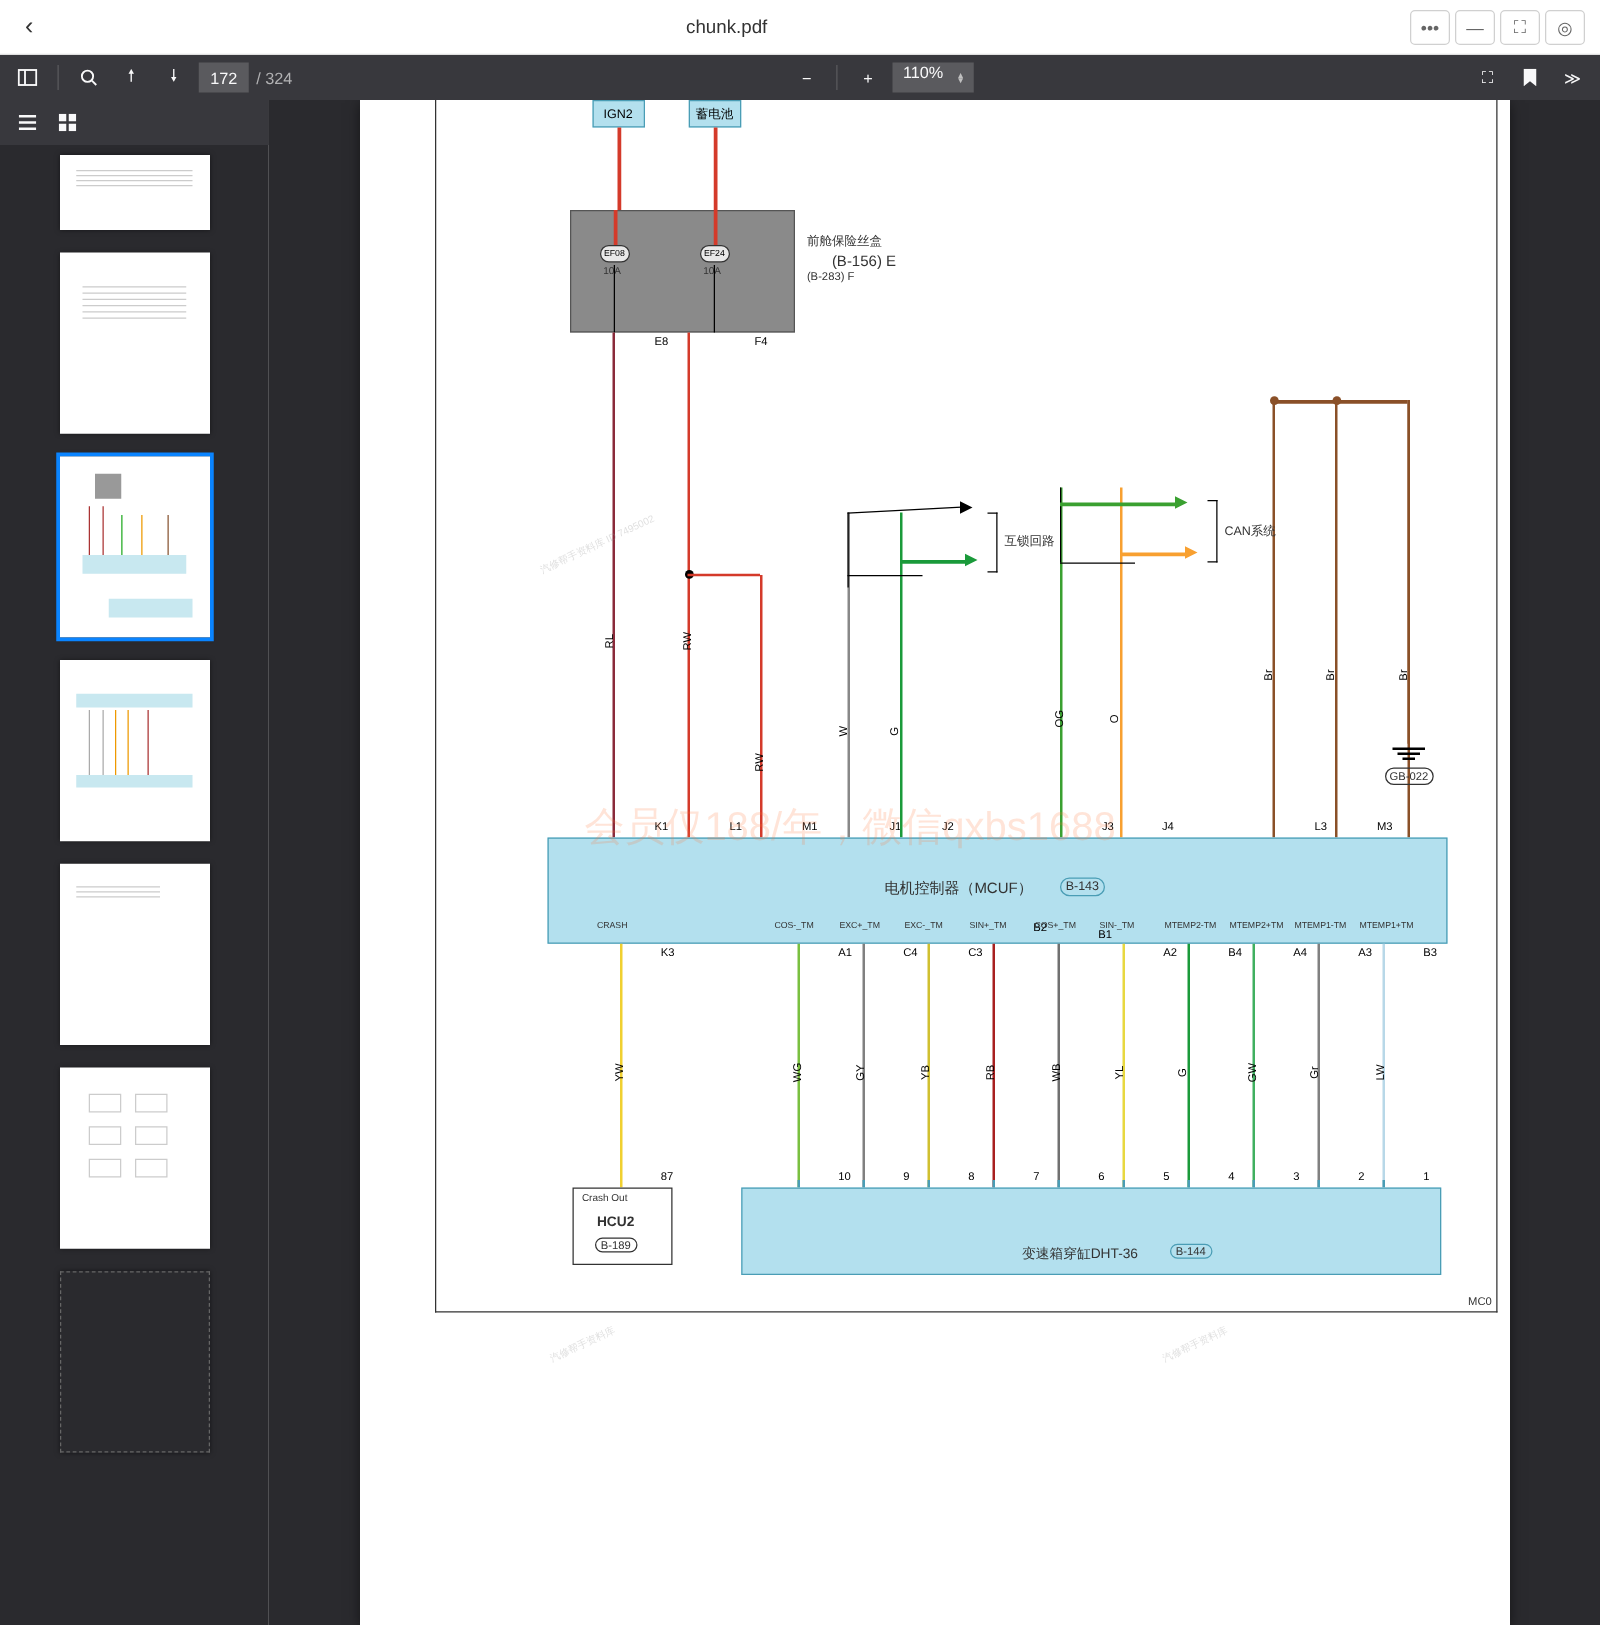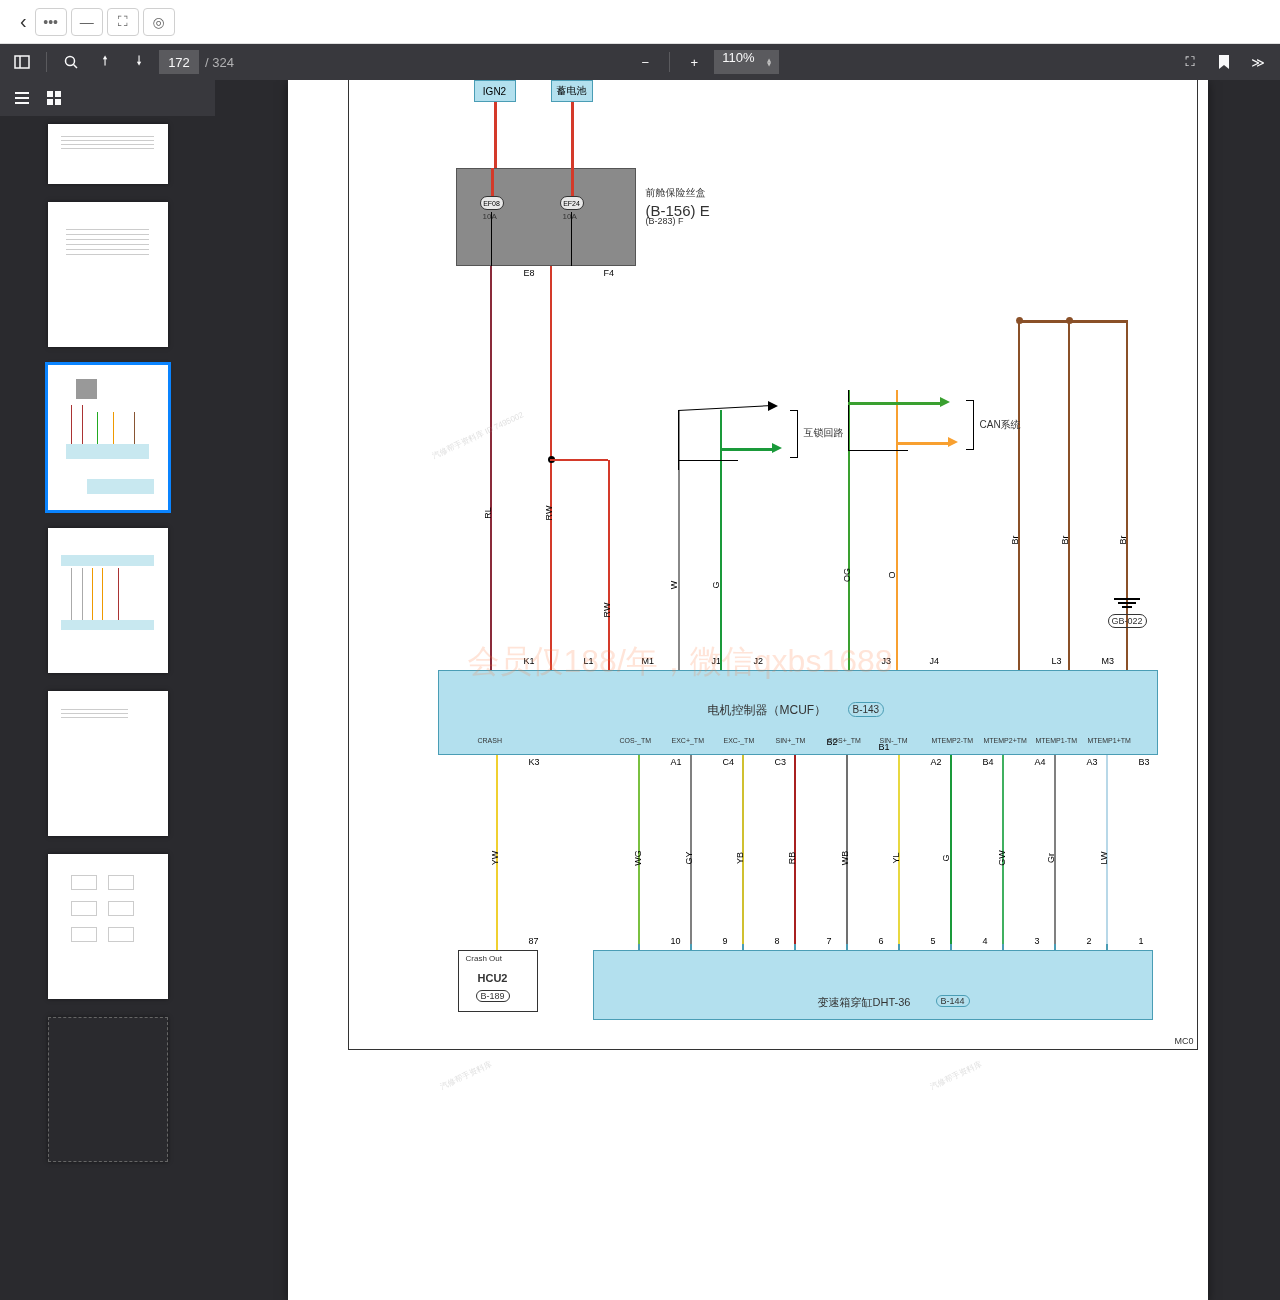--- a/index.html
+++ b/index.html
@@ -58,20 +58,21 @@
 .ground { position: absolute; }
 
 .watermark { position: absolute; font-size: 32px; color: rgba(255,140,80,0.25); pointer-events: none; }
 .watermark-small { position: absolute; font-size: 8px; color: rgba(150,150,150,0.3); transform: rotate(-25deg); pointer-events: none; }
 </style>
 </head>
 <body>
 
 <div class="titlebar">
   <div class="back">‹</div>
+  <div class="title">chunk.pdf</div>
   <div class="winbtns">
     <div class="winbtn">•••</div>
     <div class="winbtn">—</div>
     <div class="winbtn">⛶</div>
     <div class="winbtn">◎</div>
   </div>
 </div>
 
 <div class="toolbar">
   <div class="tb-btn">
@@ -199,21 +200,21 @@
   <div class="viewer">
     <div class="page">
       <div class="diagram" id="diagram">
           <div style="position:absolute;left:60px;top:0;right:10px;height:970px;border-left:1px solid #333;border-right:1px solid #333;border-bottom:1px solid #333;"></div>
           <div class="component-box" style="left:186px;top:0;width:42px;height:22px;background:#b3e0ee;border-color:#4a9db5;">IGN2</div>
           <div class="wire wire-v" style="left:206px;top:22px;height:66px;background:#d43a2a;width:3px;"></div>
           <div class="component-box" style="left:263px;top:0;width:42px;height:22px;background:#b3e0ee;border-color:#4a9db5;">蓄电池</div>
           <div class="wire wire-v" style="left:283px;top:22px;height:66px;background:#d43a2a;width:3px;"></div>
           <div class="fusebox" style="left:168px;top:88px;width:180px;height:98px;"></div>
           <div class="small-label" style="left:358px;top:106px;font-size:10px;">前舱保险丝盒</div>
-          <div class="small-label" style="left:358px;top:122px;font-size:15px;">(B-156) E</div>
+          <div class="small-label" style="left:378px;top:122px;font-size:12px;">(B-156) E</div>
           <div class="small-label" style="left:358px;top:136px;font-size:9px;">(B-283) F</div>
           <div class="wire wire-v" style="left:203px;top:88px;height:30px;background:#d43a2a;width:3px;"></div>
           <div class="fuse" style="left:192px;top:116px;">EF08</div>
           <div class="small-label" style="left:195px;top:132px;">10A</div>
           <div class="wire wire-v" style="left:203px;top:132px;height:54px;background:#000;width:1px;"></div>
           <div class="pin-label" style="left:208px;top:188px;">E8</div>
           <div class="wire wire-v" style="left:283px;top:88px;height:30px;background:#d43a2a;width:3px;"></div>
           <div class="fuse" style="left:272px;top:116px;">EF24</div>
           <div class="small-label" style="left:275px;top:132px;">10A</div>
           <div class="wire wire-v" style="left:283px;top:132px;height:54px;background:#000;width:1px;"></div>

